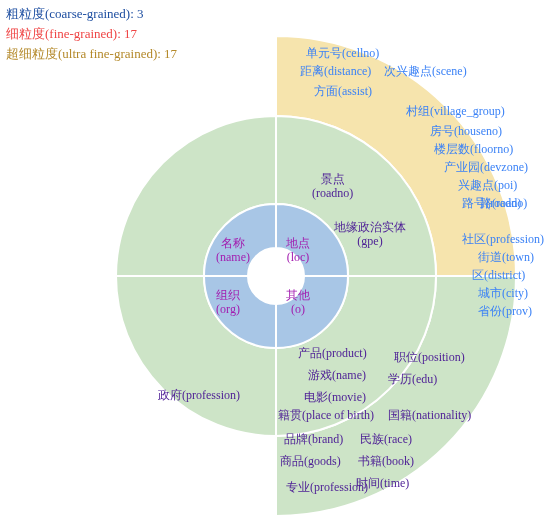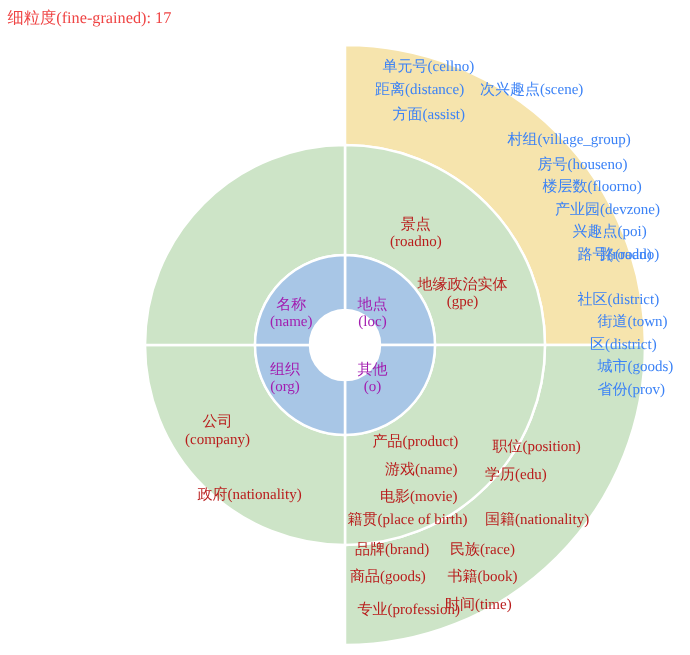--- a/index.html
+++ b/index.html
@@ -5,21 +5,21 @@
   html,body{margin:0;padding:0}
   body{width:552px;height:524px;font-family:"SimSun","NSimSun","Songti SC","STSong",serif;font-size:12px;color:#444;background:#fff;overflow:hidden}
   #stage{position:relative;width:552px;height:524px}
   .legend{position:absolute;left:6px;top:4px;font-size:13px;line-height:20px}
   .lg-coarse{color:#1c4da0}
   .lg-fine{color:#ef4444}
   .lg-ultra{color:#b4892a}
   .abs{position:absolute}
   .cell{line-height:14px;text-align:center;white-space:nowrap}
   .c-inner{color:#a21caf}
-  .c-mid{color:#b91c1c}
+  .c-mid{color:#4c1d95}
   .c-out{color:#3b82f6}
   svg{position:absolute;left:0;top:0}
 </style>
 </head>
 <body>
 
 <div id="stage">
 
 <svg width="552" height="524" viewBox="0 0 552 524">
   <g transform="translate(276,276)">
@@ -36,56 +36,56 @@
     <path d="M0,-72 A72,72 0 0,1 72,0 L28,0 A28,28 0 0,0 0,-28 Z" fill="#a8c6e6" stroke="#fff" stroke-width="2"></path>
     <path d="M72,0 A72,72 0 0,1 0,72 L0,28 A28,28 0 0,0 28,0 Z" fill="#a8c6e6" stroke="#fff" stroke-width="2"></path>
     <path d="M0,72 A72,72 0 0,1 -72,0 L-28,0 A28,28 0 0,0 0,28 Z" fill="#a8c6e6" stroke="#fff" stroke-width="2"></path>
     <path d="M-72,0 A72,72 0 0,1 0,-72 L0,-28 A28,28 0 0,0 -28,0 Z" fill="#a8c6e6" stroke="#fff" stroke-width="2"></path>
 
     <circle r="28" fill="#fff"></circle>
   </g>
 </svg>
 
 <div class="legend">
+  <div class="lg-coarse">粗粒度(coarse-grained): 3</div>
   <div class="lg-fine">细粒度(fine-grained): 17</div>
+  <div class="lg-ultra">超细粒度(ultra fine-grained): 17</div>
 </div>
 
 <div class="abs cell c-inner" style="left:216px;top:236px">
   <span>名称</span><br><span>(name)</span></div>
 <div class="abs cell c-inner" style="left:286px;top:236px">
   <span>地点</span><br><span>(loc)</span></div>
 <div class="abs cell c-inner" style="left:216px;top:288px">
   <span>组织</span><br><span>(org)</span></div>
 <div class="abs cell c-inner" style="left:286px;top:288px">
   <span>其他</span><br><span>(o)</span></div>
 
 <div class="abs cell c-mid" style="left:312px;top:172px">
   <span>景点</span><br><span>(roadno)</span></div>
 <div class="abs cell c-mid" style="left:334px;top:220px">
   <span>地缘政治实体</span><br><span>(gpe)</span></div>
-<div class="abs cell c-mid" style="left:148px;top:330px">
-  <span>公司</span><br><span>(company)</span></div>
 <div class="abs cell c-mid" style="left:158px;top:388px">
-  <span>政府(nationality)</span></div>
+  <span>政府(profession)</span></div>
 
 <div class="abs cell c-out" style="left:306px;top:46px">单元号(cellno)</div>
 <div class="abs cell c-out" style="left:300px;top:64px">距离(distance)</div>
 <div class="abs cell c-out" style="left:384px;top:64px">次兴趣点(scene)</div>
 <div class="abs cell c-out" style="left:314px;top:84px">方面(assist)</div>
 <div class="abs cell c-out" style="left:406px;top:104px">村组(village_group)</div>
 <div class="abs cell c-out" style="left:430px;top:124px">房号(houseno)</div>
 <div class="abs cell c-out" style="left:434px;top:142px">楼层数(floorno)</div>
 <div class="abs cell c-out" style="left:444px;top:160px">产业园(devzone)</div>
 <div class="abs cell c-out" style="left:458px;top:178px">兴趣点(poi)</div>
 <div class="abs cell c-out" style="left:462px;top:196px">路号(roadno)</div>
 <div class="abs cell c-out" style="left:480px;top:196px">路(road)</div>
-<div class="abs cell c-out" style="left:462px;top:232px">社区(district)</div>
+<div class="abs cell c-out" style="left:462px;top:232px">社区(profession)</div>
 <div class="abs cell c-out" style="left:478px;top:250px">街道(town)</div>
 <div class="abs cell c-out" style="left:472px;top:268px">区(district)</div>
-<div class="abs cell c-out" style="left:478px;top:286px">城市(goods)</div>
+<div class="abs cell c-out" style="left:478px;top:286px">城市(city)</div>
 <div class="abs cell c-out" style="left:478px;top:304px">省份(prov)</div>
 
 <div class="abs cell c-mid" style="left:298px;top:346px">产品(product)</div>
 <div class="abs cell c-mid" style="left:394px;top:350px">职位(position)</div>
 <div class="abs cell c-mid" style="left:308px;top:368px">游戏(name)</div>
 <div class="abs cell c-mid" style="left:388px;top:372px">学历(edu)</div>
 <div class="abs cell c-mid" style="left:304px;top:390px">电影(movie)</div>
 <div class="abs cell c-mid" style="left:278px;top:408px">籍贯(place of birth)</div>
 <div class="abs cell c-mid" style="left:388px;top:408px">国籍(nationality)</div>
 <div class="abs cell c-mid" style="left:284px;top:432px">品牌(brand)</div>

